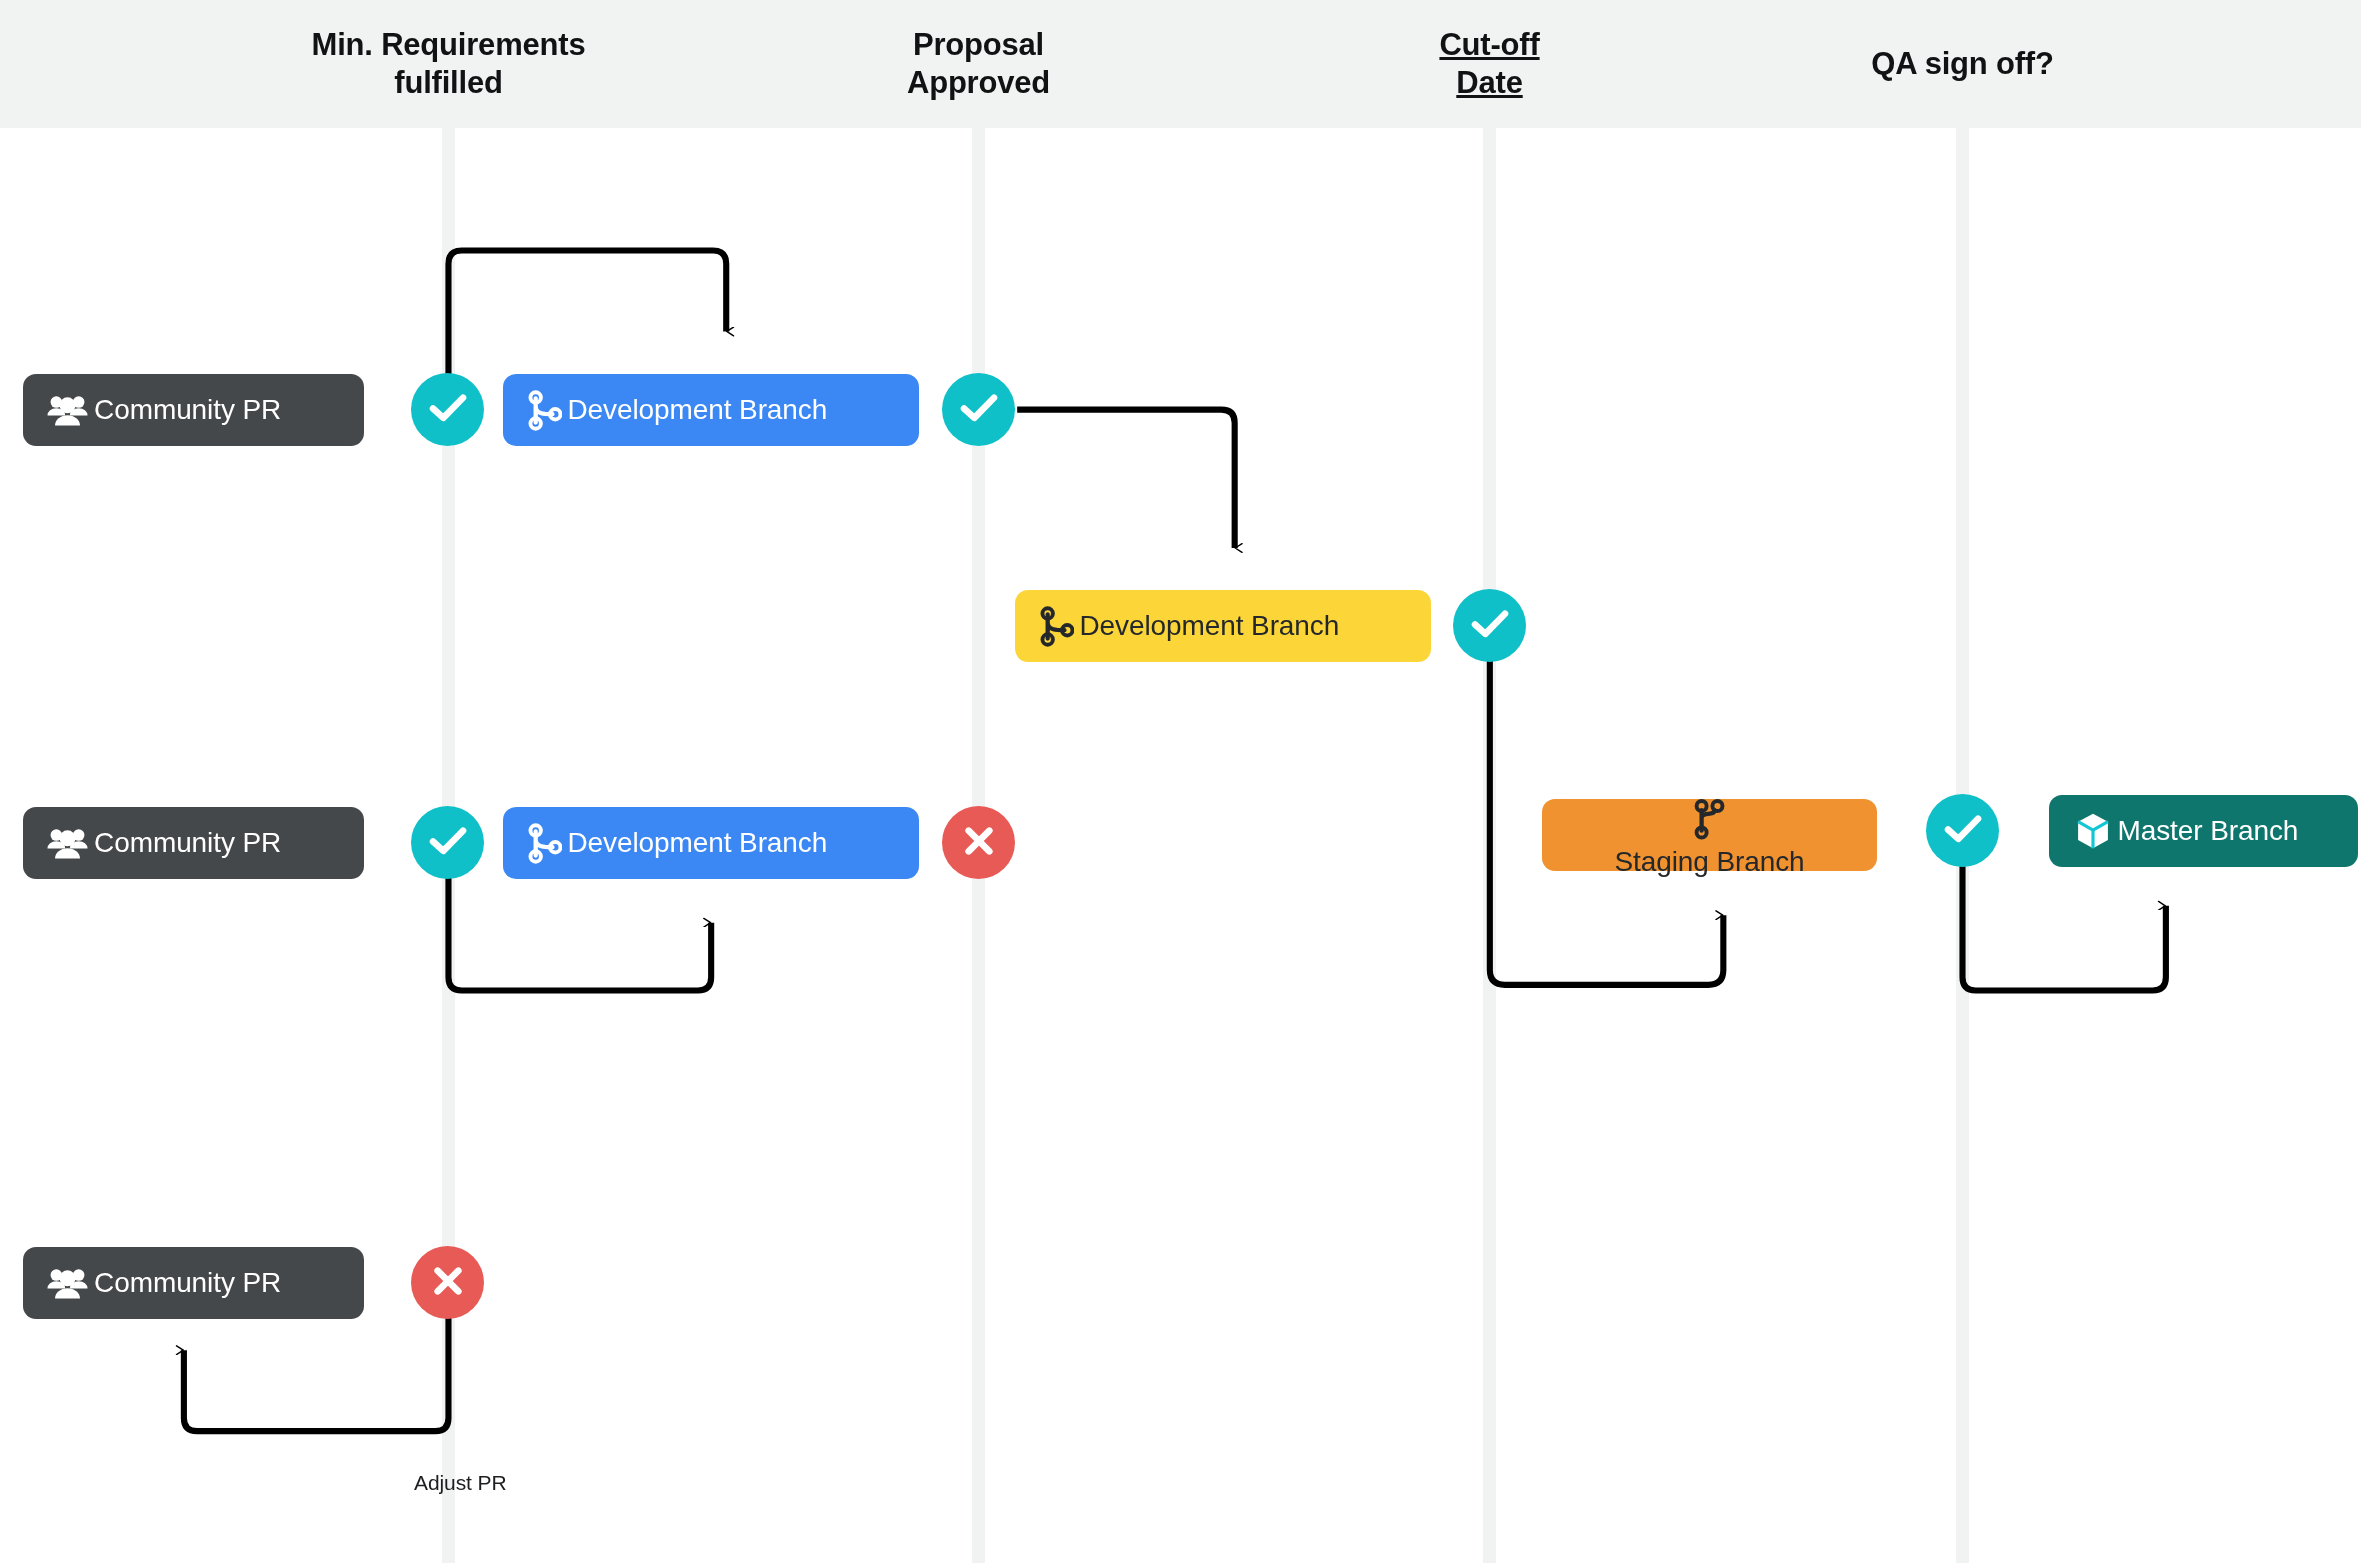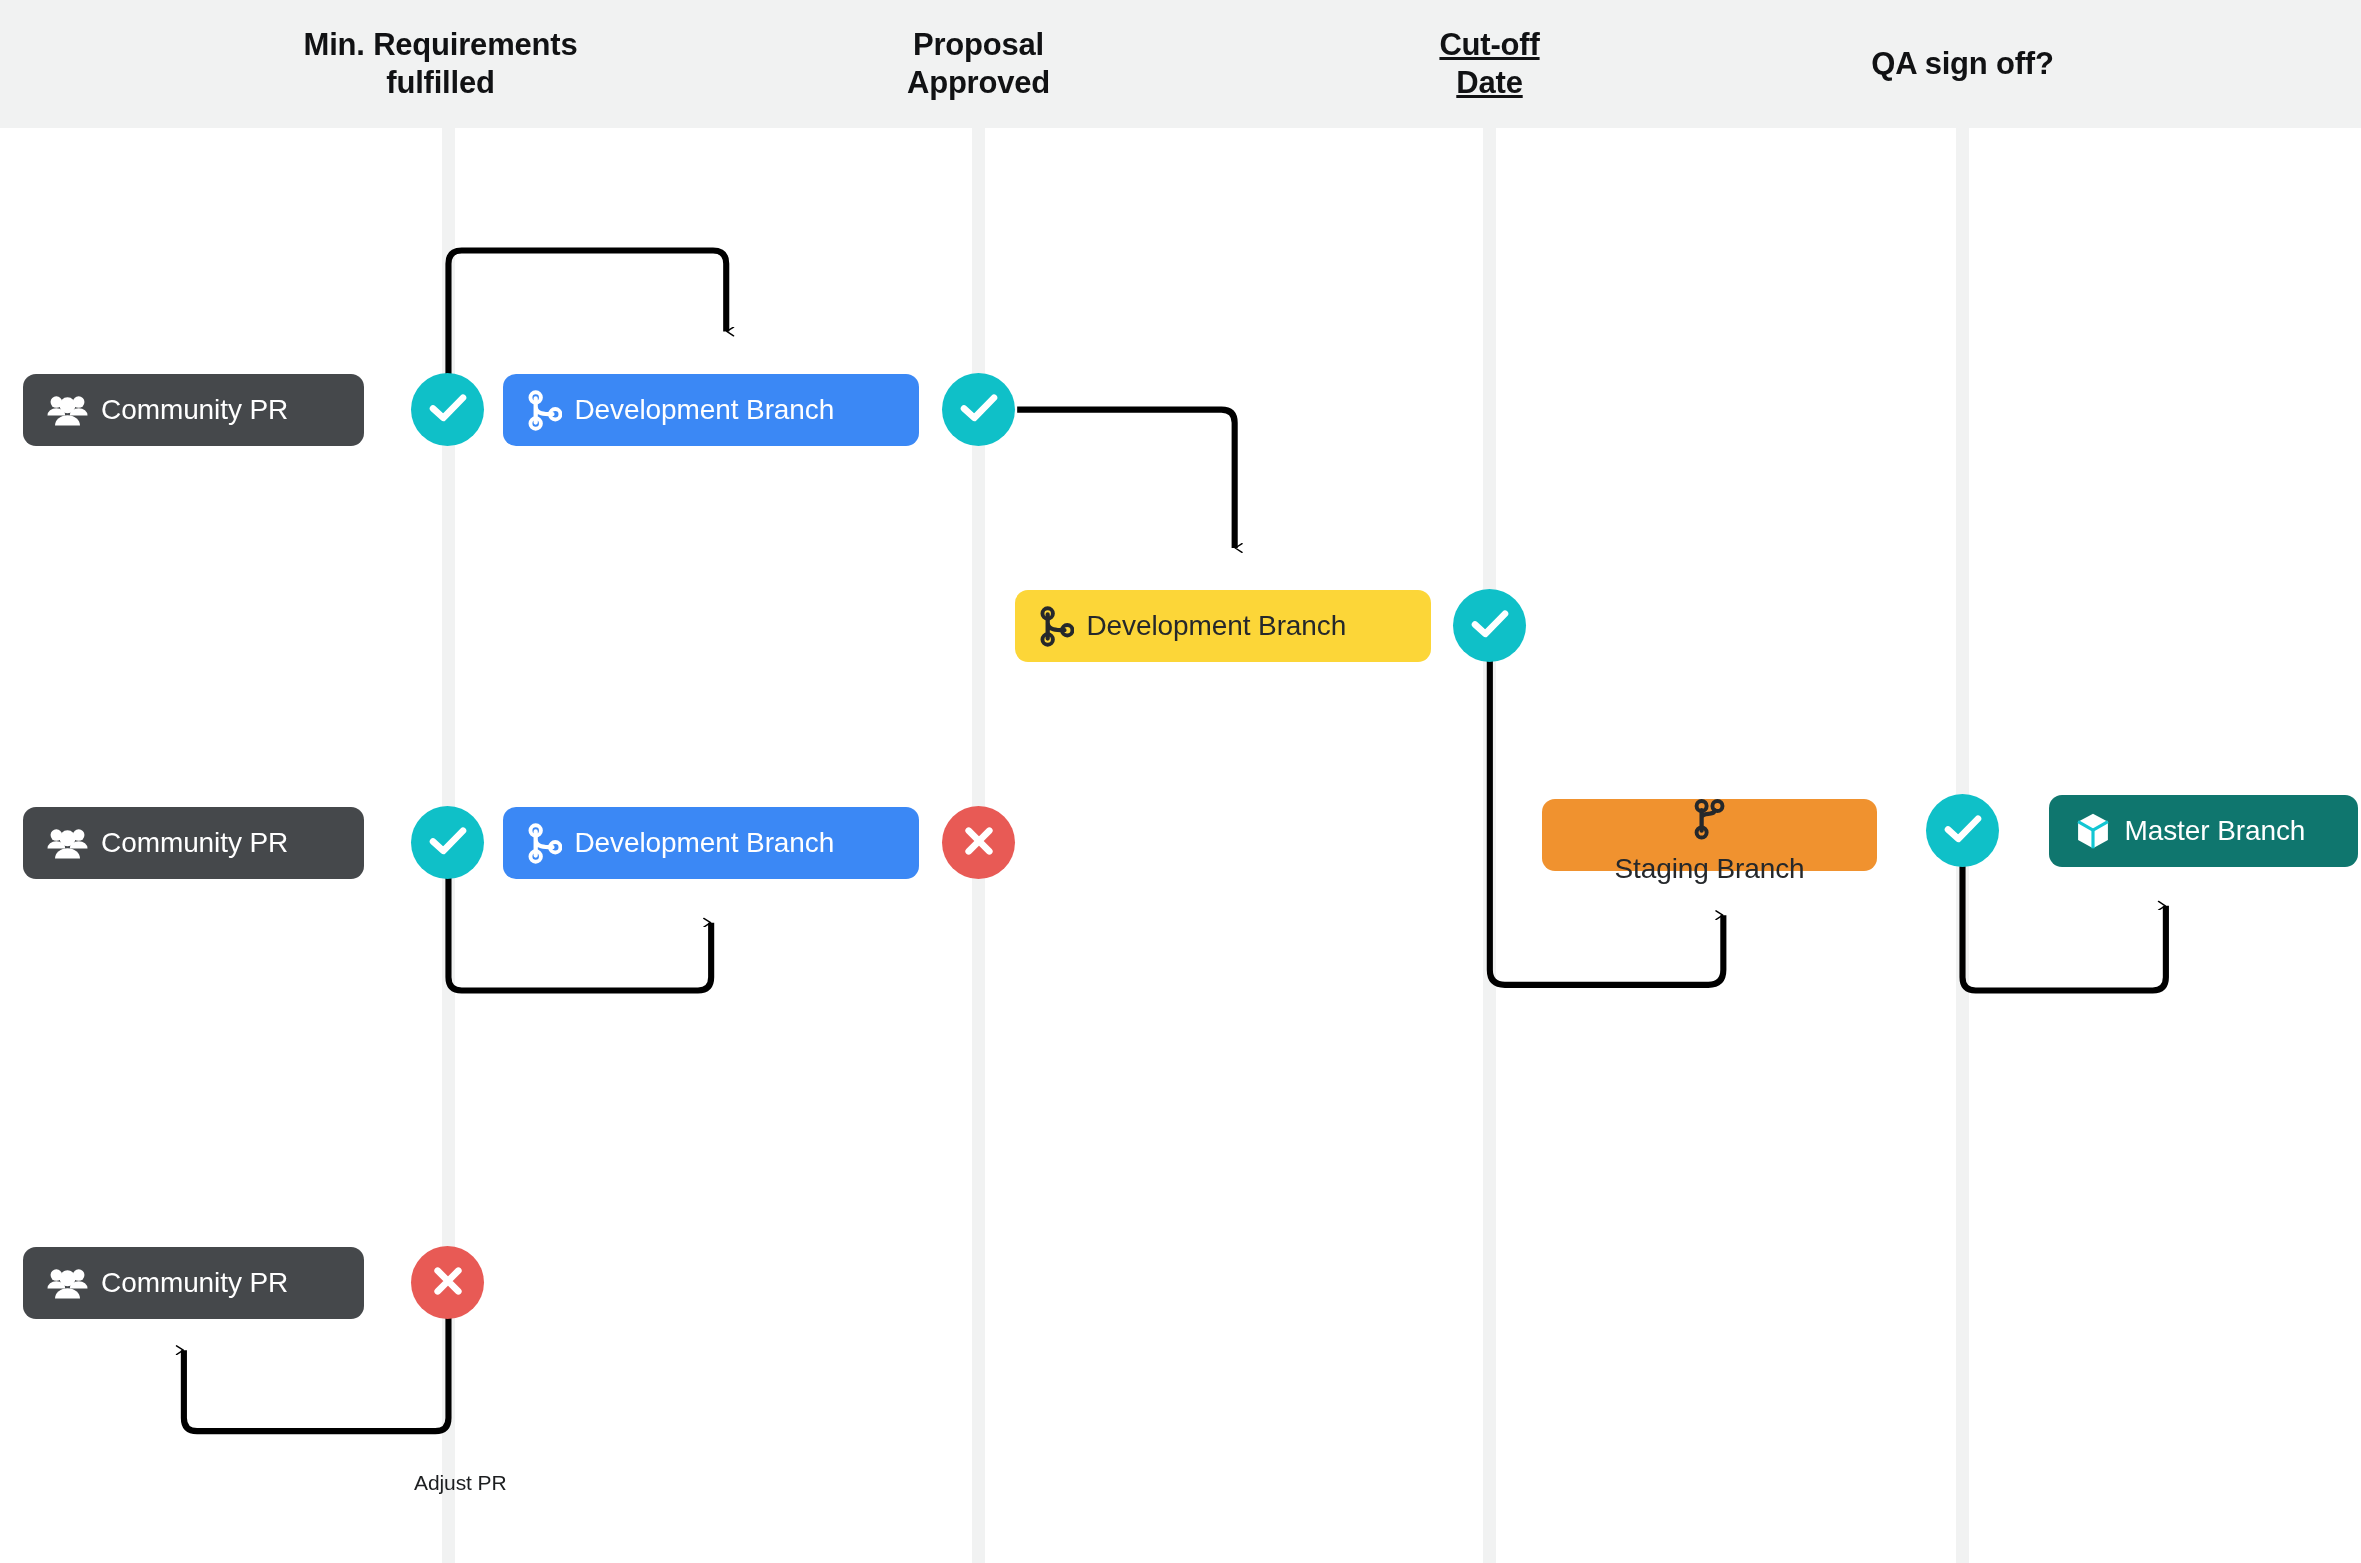--- a/index.html
+++ b/index.html
@@ -16,21 +16,21 @@
   .col-header span{display:block;}
 
   
   .gate-band{position:absolute;top:128px;height:1435px;width:13px;background:#F1F2F2;}
 
   
   #wires{position:absolute;left:0;top:0;width:2362px;height:1563px;pointer-events:none;}
 
   
   .node{position:absolute;display:flex;align-items:center;border-radius:13px;
-        height:72px;padding:0 24.5px;box-sizing:border-box;gap:13px;}
+        height:72px;padding:0 24.5px;box-sizing:border-box;gap:6px;}
   .node .label{font-size:28px;font-weight:400;white-space:nowrap;letter-spacing:-0.1px;}
   .node .ico{display:flex;align-items:center;justify-content:center;flex:0 0 auto;}
 
   .node.pr{background:#45484B;}
   .node.pr .label{color:#FFFFFF;}
   .node.dev-blue{background:#3B88F5;}
   .node.dev-blue .label{color:#FFFFFF;}
   .node.dev-yellow{background:#FCD638;}
   .node.dev-yellow .label{color:#25282B;}
   .node.staging{background:#F0922F;flex-direction:column;}
@@ -47,21 +47,21 @@
   
   .edge-label{position:absolute;font-size:21px;color:#1C1E20;letter-spacing:-0.1px;white-space:nowrap;}
 </style>
 </head>
 <body>
 
 <div id="stage">
 
   <div class="header-band"></div>
 
-  <div class="col-header" style="left:252px;width:377px;">
+  <div class="col-header" style="left:260px;width:377px;">
     <span>Min. Requirements</span>
     <span>fulfilled</span>
   </div>
   <div class="col-header" style="left:790px;width:377px;">
     <span>Proposal</span>
     <span>Approved</span>
   </div>
   <div class="col-header" style="left:1301px;width:377px;text-decoration:underline;">
     <span>Cut-off</span>
     <span>Date</span>

